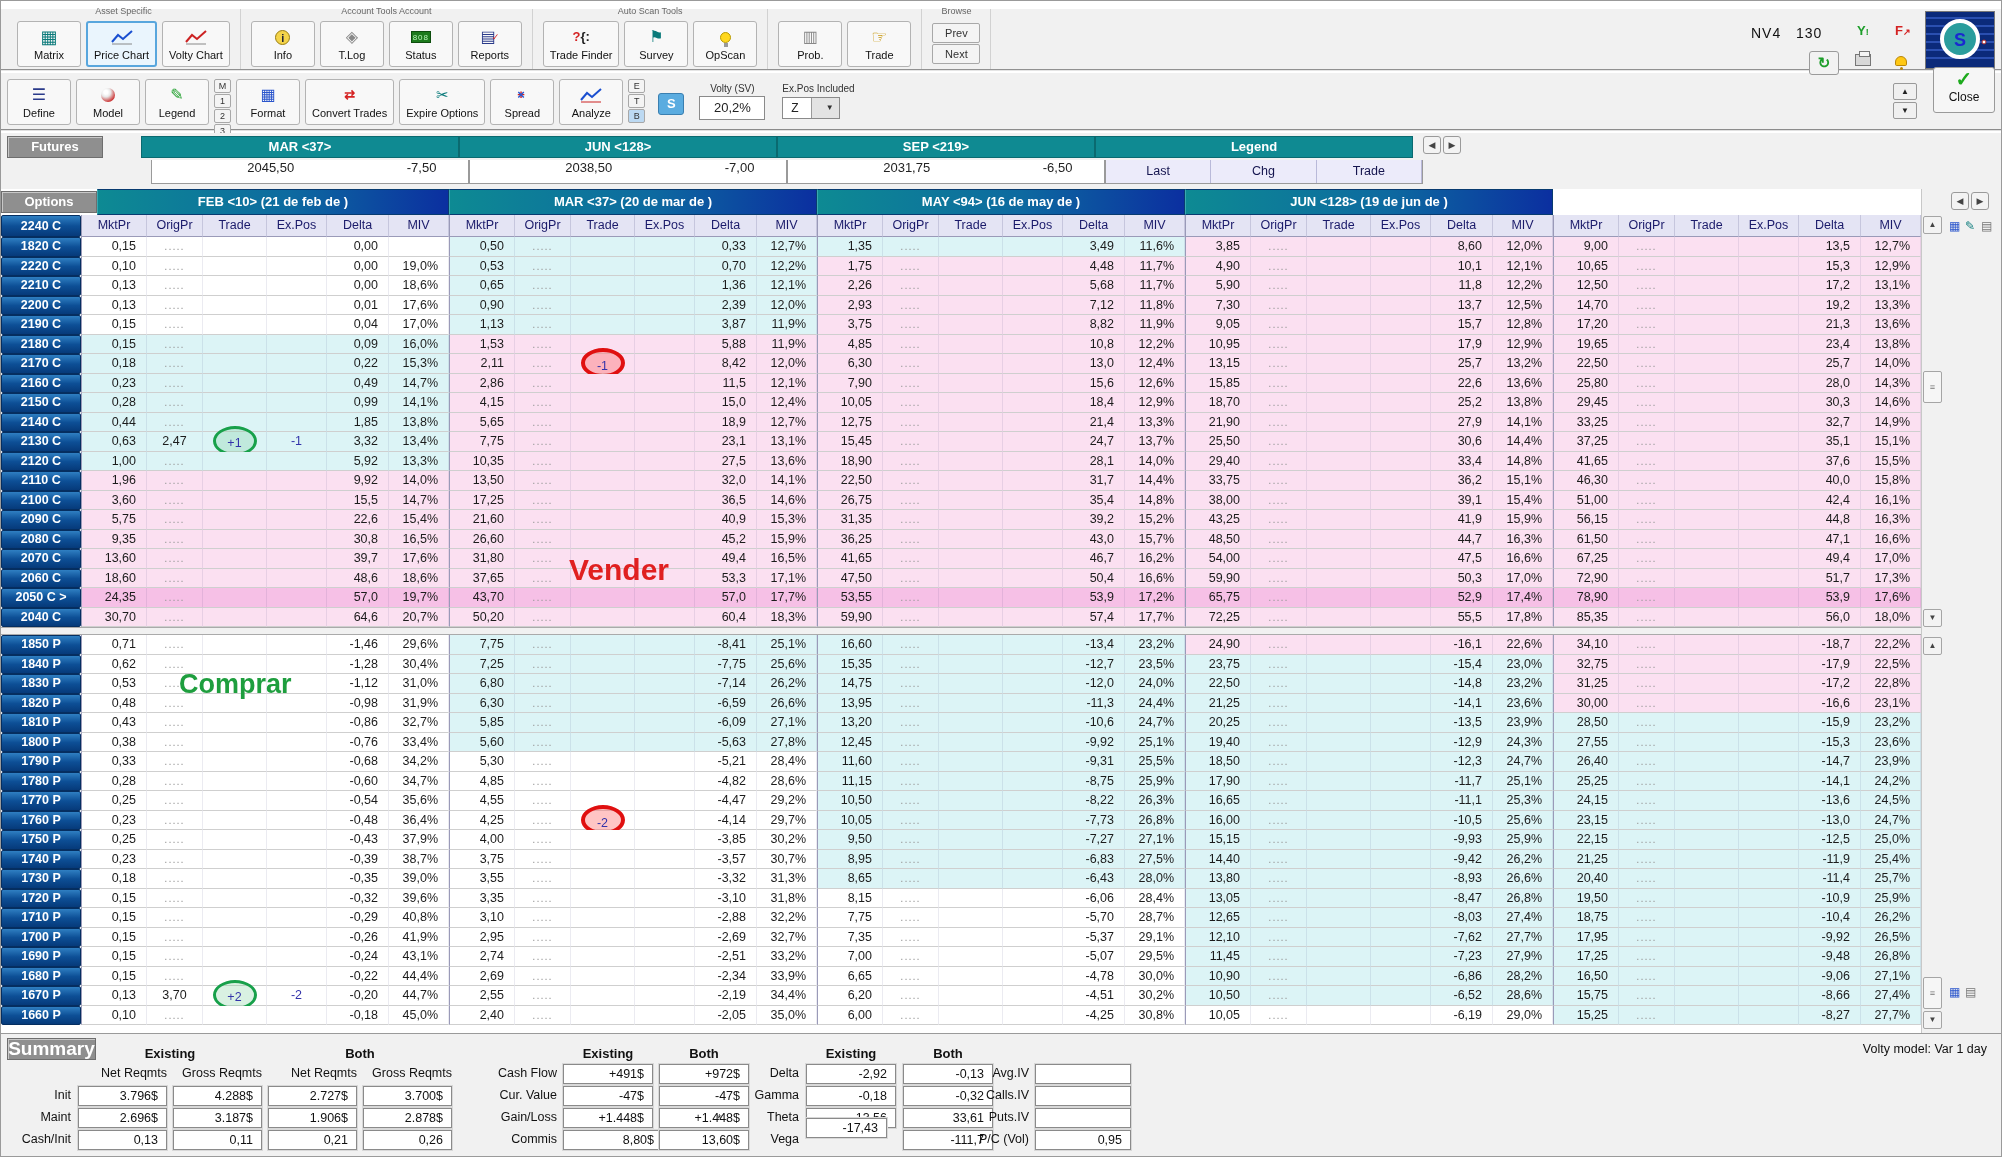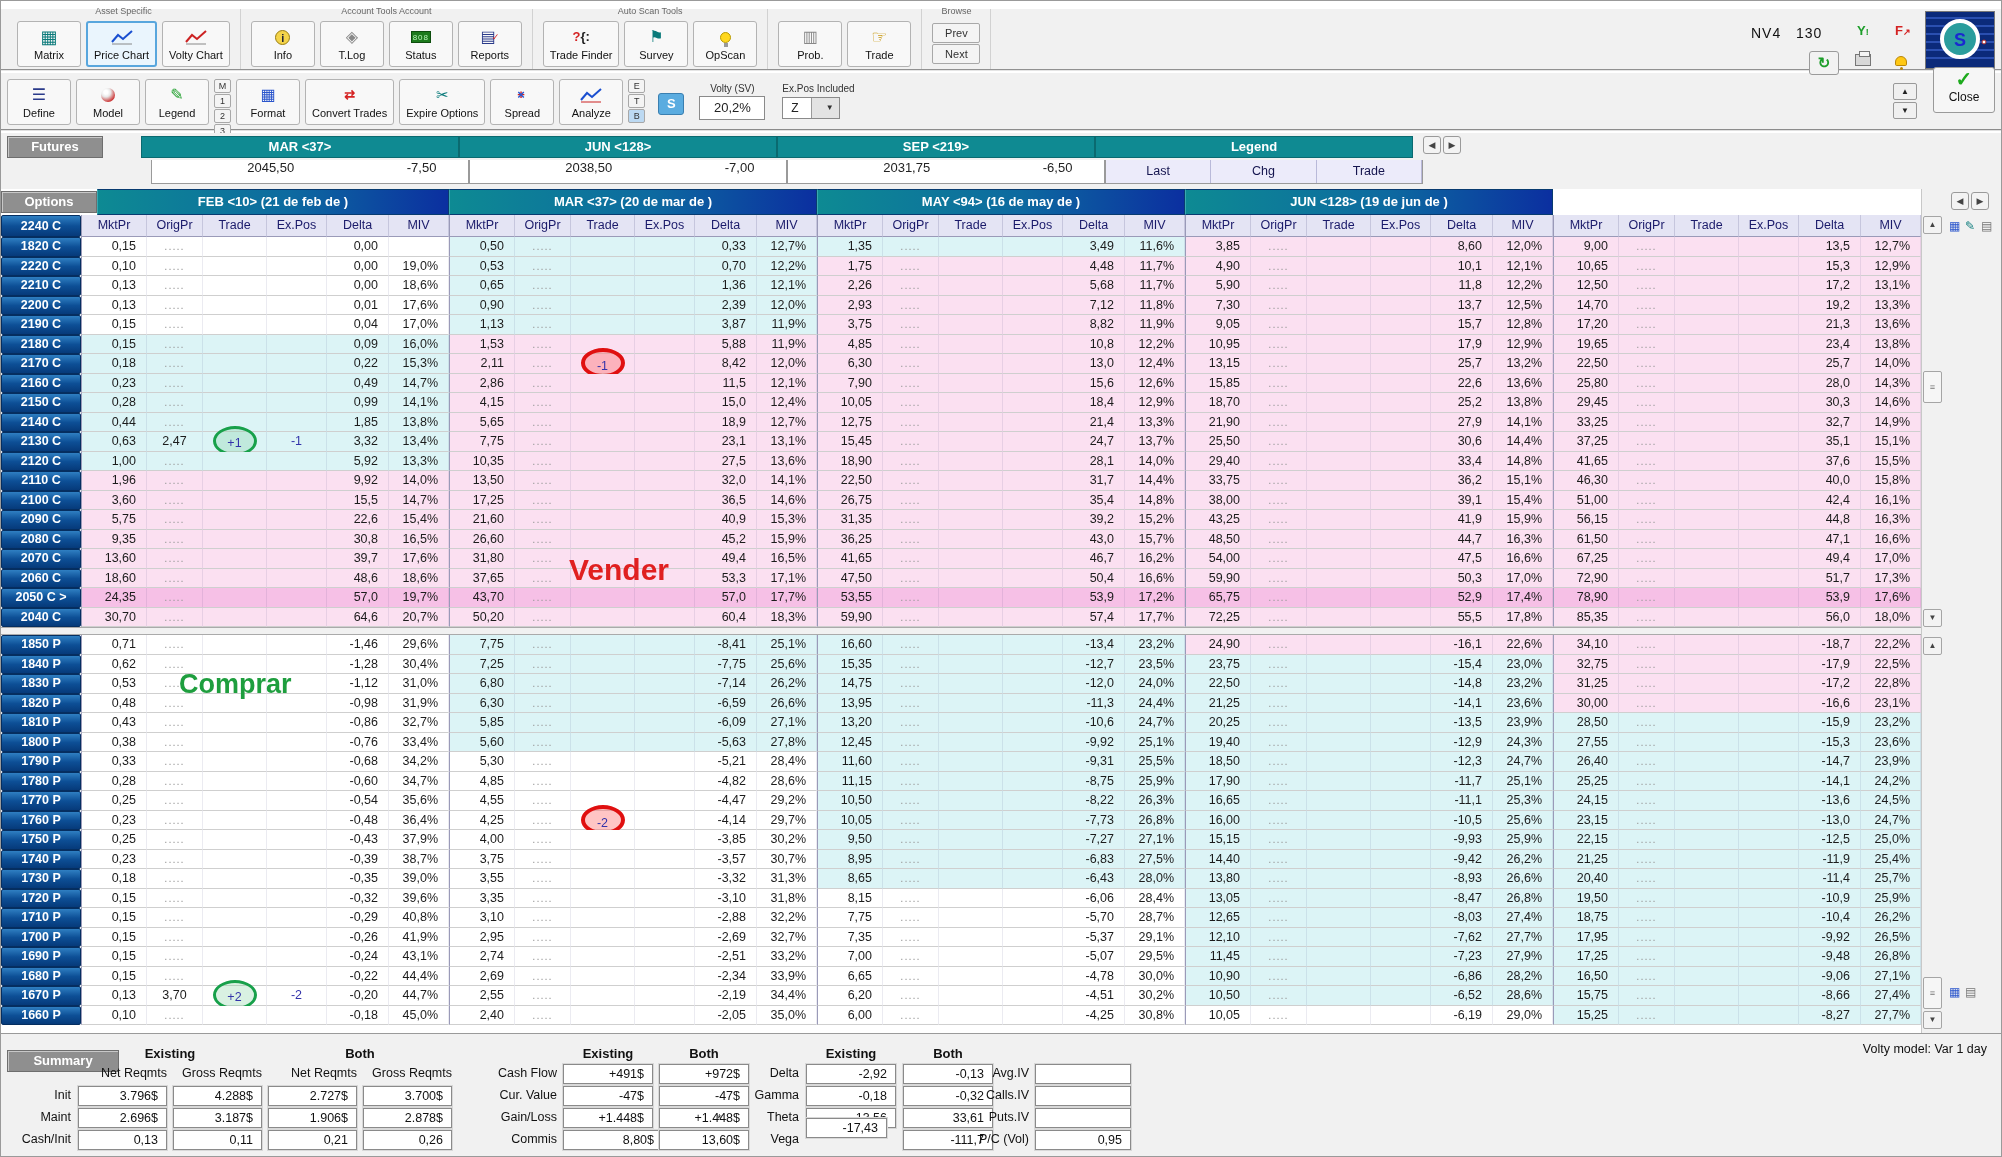--- a/index.html
+++ b/index.html
@@ -91,22 +91,22 @@
   .sc-thumb{position:absolute;left:1px;width:19px;height:32px;background:#f6f6f6;border:1px solid #a5a5a5;border-radius:2px;
     color:#777;font-size:9px;text-align:center;line-height:30px}
   #right-rail{position:absolute;top:188px;left:1942px;width:60px;height:844px;background:#f1f1f1}
   .tiny-ic{font-size:12px;line-height:14px}
   
   .annot{position:absolute;font-weight:bold;font-family:"Liberation Sans",sans-serif}
   #sell-ann{left:568px;top:552px;font-size:30px;color:#e02020}
   #buy-ann{left:178px;top:668px;font-size:27px;color:#1e9e3e}
   
   #summary{position:absolute;top:1032px;left:0;right:0;height:125px;background:#f1f1f1;border-top:1px solid #9a9a9a}
-  .sum-chip{position:absolute;left:6px;top:16px;width:112px;height:22px;background:#8f8f8f;border:1px solid #6e6e6e;color:#fff;
-    font-weight:bold;font-size:13px;text-align:center;line-height:20px;box-shadow:inset 1px 1px 0 #c8c8c8}
+  .sum-chip{position:absolute;left:6px;top:4px;width:89px;height:22px;background:#8f8f8f;border:1px solid #6e6e6e;color:#fff;
+    font-weight:bold;font-size:19px;text-align:center;line-height:20px;box-shadow:inset 1px 1px 0 #c8c8c8}
   .sum-h{position:absolute;font-size:13px;font-weight:bold;color:#111;text-align:center}
   .sum-lbl{position:absolute;font-size:12.5px;color:#111;text-align:right}
   .sum-box{position:absolute;height:20px;background:#fff;border:1px solid #8a8a8a;box-shadow:0 0 0 1px #d8d8d8;
     font-size:12.5px;text-align:right;padding-right:8px;line-height:18px;color:#111}
   .volty-model{position:absolute;right:14px;top:8px;font-size:12.5px;color:#111}
   .star{position:absolute;font-size:12px;color:#333}
   
   .ic-teal{color:#0a7a7a}.ic-navy{color:#2a3a8a}.ic-grey{color:#888}.ic-green{color:#1d9e2a}
   .ic-red{color:#d42222}.ic-gold{color:#c8960c}.ic-blue{color:#2a55cc}
   .led{display:inline-block;width:20px;height:12px;background:#1c7a1c;border:1px solid #0d4d0d;color:#b8f5b8;

